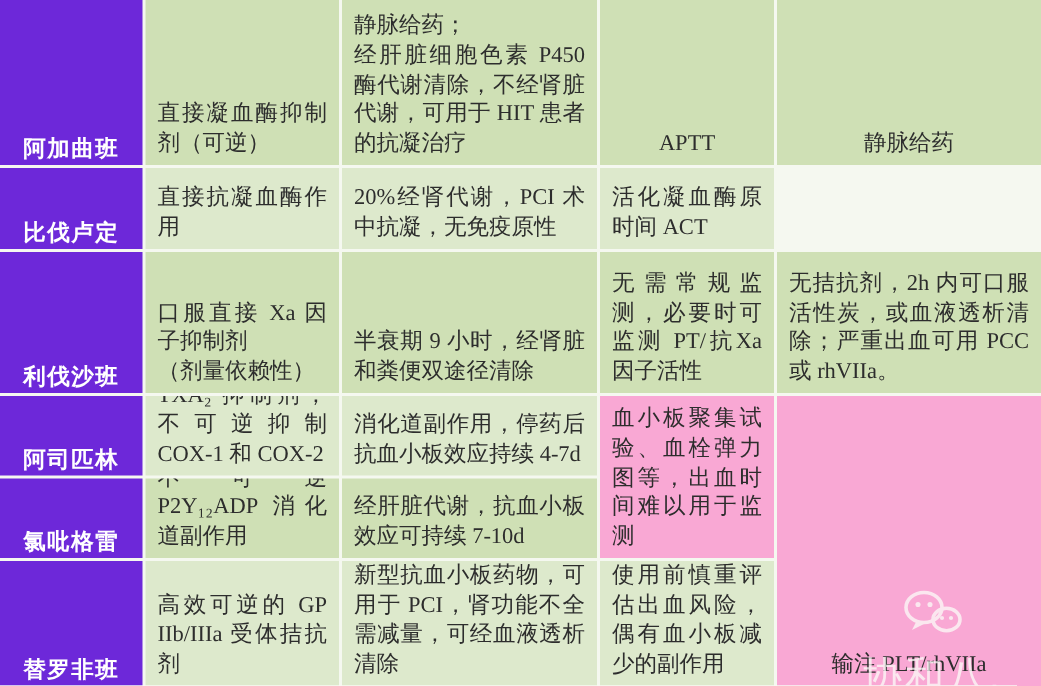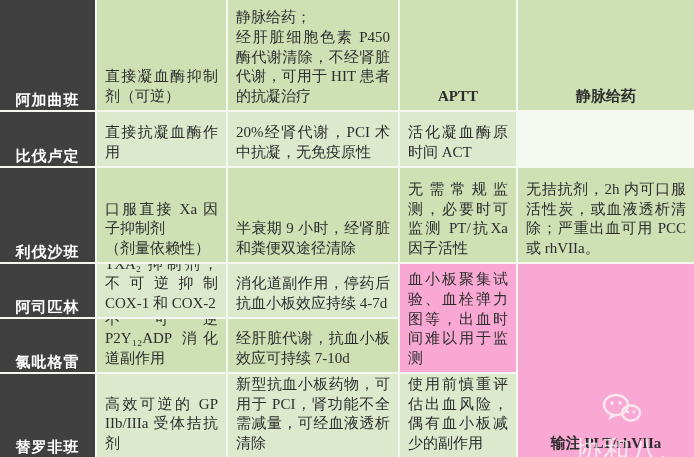--- a/index.html
+++ b/index.html
@@ -27,36 +27,36 @@
     width:100%;
     padding:3px 8px;
     font-size:15px;
     line-height:1.32;
     color:#2d2d2d;
     text-align:justify;
     text-justify:inter-ideograph;
     white-space:pre-line;
   }
   .name{
-    background:#404040;
+    background:#6d28d9;
     justify-content:center;
   }
   .name .txt{
     font-family:"Liberation Sans","DejaVu Sans",sans-serif;
     font-weight:bold;
     color:#ffffff;
     text-align:center;
     font-size:15px;
     letter-spacing:1px;
     padding:0 2px;
   }
   .dark{background:#cfe0b5;}
   .light{background:#dde9cc;}
   .mid{background:#f9a8d4;}
-  .center .txt{text-align:center;font-weight:bold;}
+  .center .txt{text-align:center;}
   .watermark{
     position:absolute;
     left:552px;top:392px;
     width:140px;height:48px;
     display:flex;align-items:center;
     gap:7px;
     opacity:0.75;
     pointer-events:none;
     flex-direction:column;
   }

